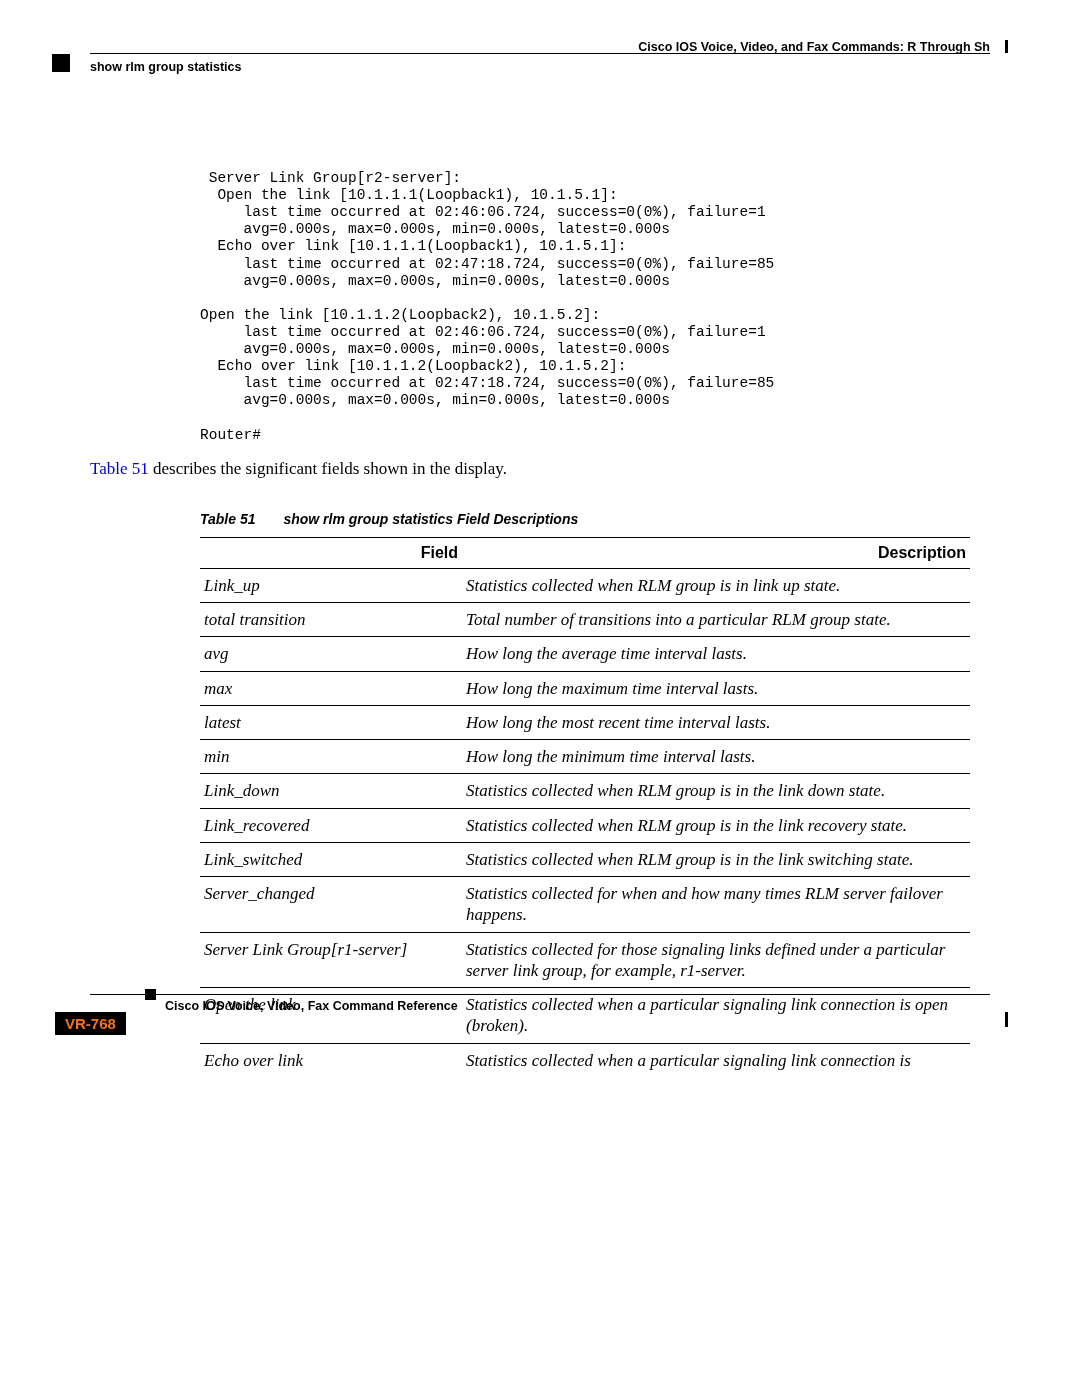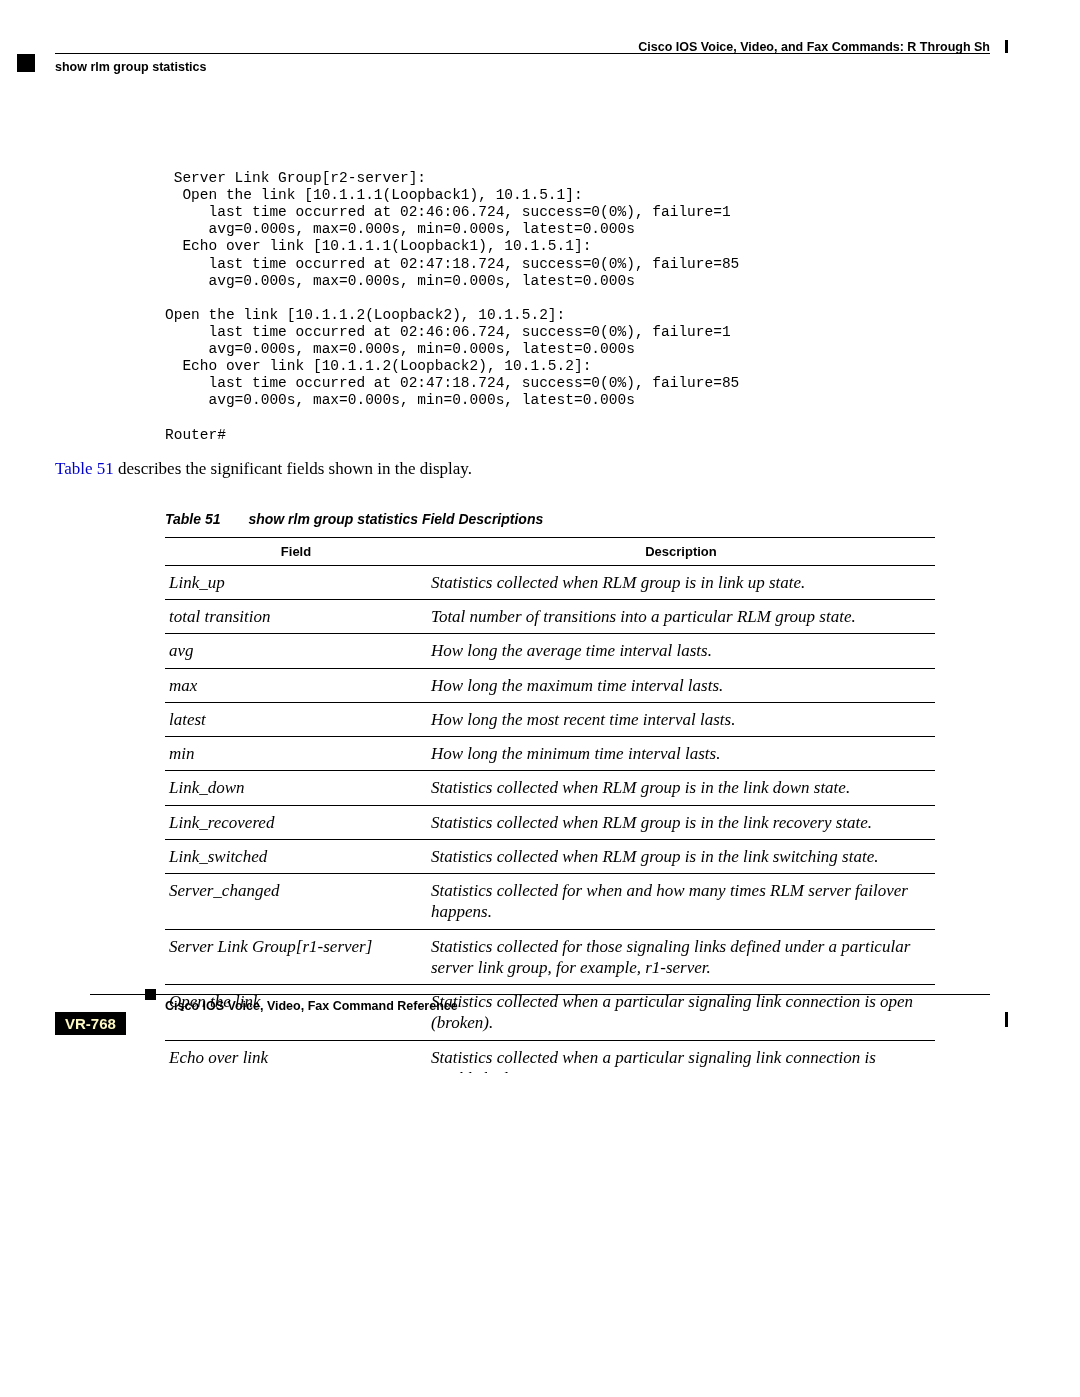--- a/index.html
+++ b/index.html
@@ -8,21 +8,21 @@
     font-family: "Times New Roman", Times, serif;
     background: #fff;
     color: #000;
     width: 1080px;
   }
   .page {
     position: relative;
     width: 1080px;
     height: 1073px;
     box-sizing: border-box;
-    padding: 40px 90px 60px 55px;
+    padding: 40px 90px 60px 90px;
     border-radius: 17px;
   }
   .header-area {
     position: relative;
     height: 45px;
   }
   .header-right {
     position: absolute;
     right: 0;
     top: 0;
@@ -90,23 +90,23 @@
     font-style: italic;
     margin-right: 24px;
   }
   table.desc {
     margin-left: 110px;
     border-collapse: collapse;
     width: 770px;
     font-size: 17px;
   }
   table.desc th {
-    text-align: center;
-    font-family: Arial, Helvetica, sans-serif;
-    font-size: 13px;
+    text-align: right;
+    font-family: Arial, Helvetica, sans-serif;
+    font-size: 16px;
     font-weight: bold;
     border-top: 1.5px solid #000;
     border-bottom: 1px solid #000;
     padding: 6px 4px 6px 4px;
   }
   table.desc td {
     border-bottom: 1px solid #000;
     padding: 6px 8px 6px 4px;
     vertical-align: top;
     line-height: 1.25;
@@ -138,21 +138,21 @@
     top: -6px;
     width: 11px;
     height: 11px;
     background: #000;
   }
   .page-num-box {
     position: absolute;
     left: -35px;
     top: 18px;
     background: #000;
-    color: #fef9c3;
+    color: #f97316;
     font-family: Arial, Helvetica, sans-serif;
     font-weight: bold;
     font-size: 15px;
     padding: 3px 10px 3px 10px;
   }
   .footer-vert {
     position: absolute;
     right: -18px;
     top: 18px;
     width: 3px;

